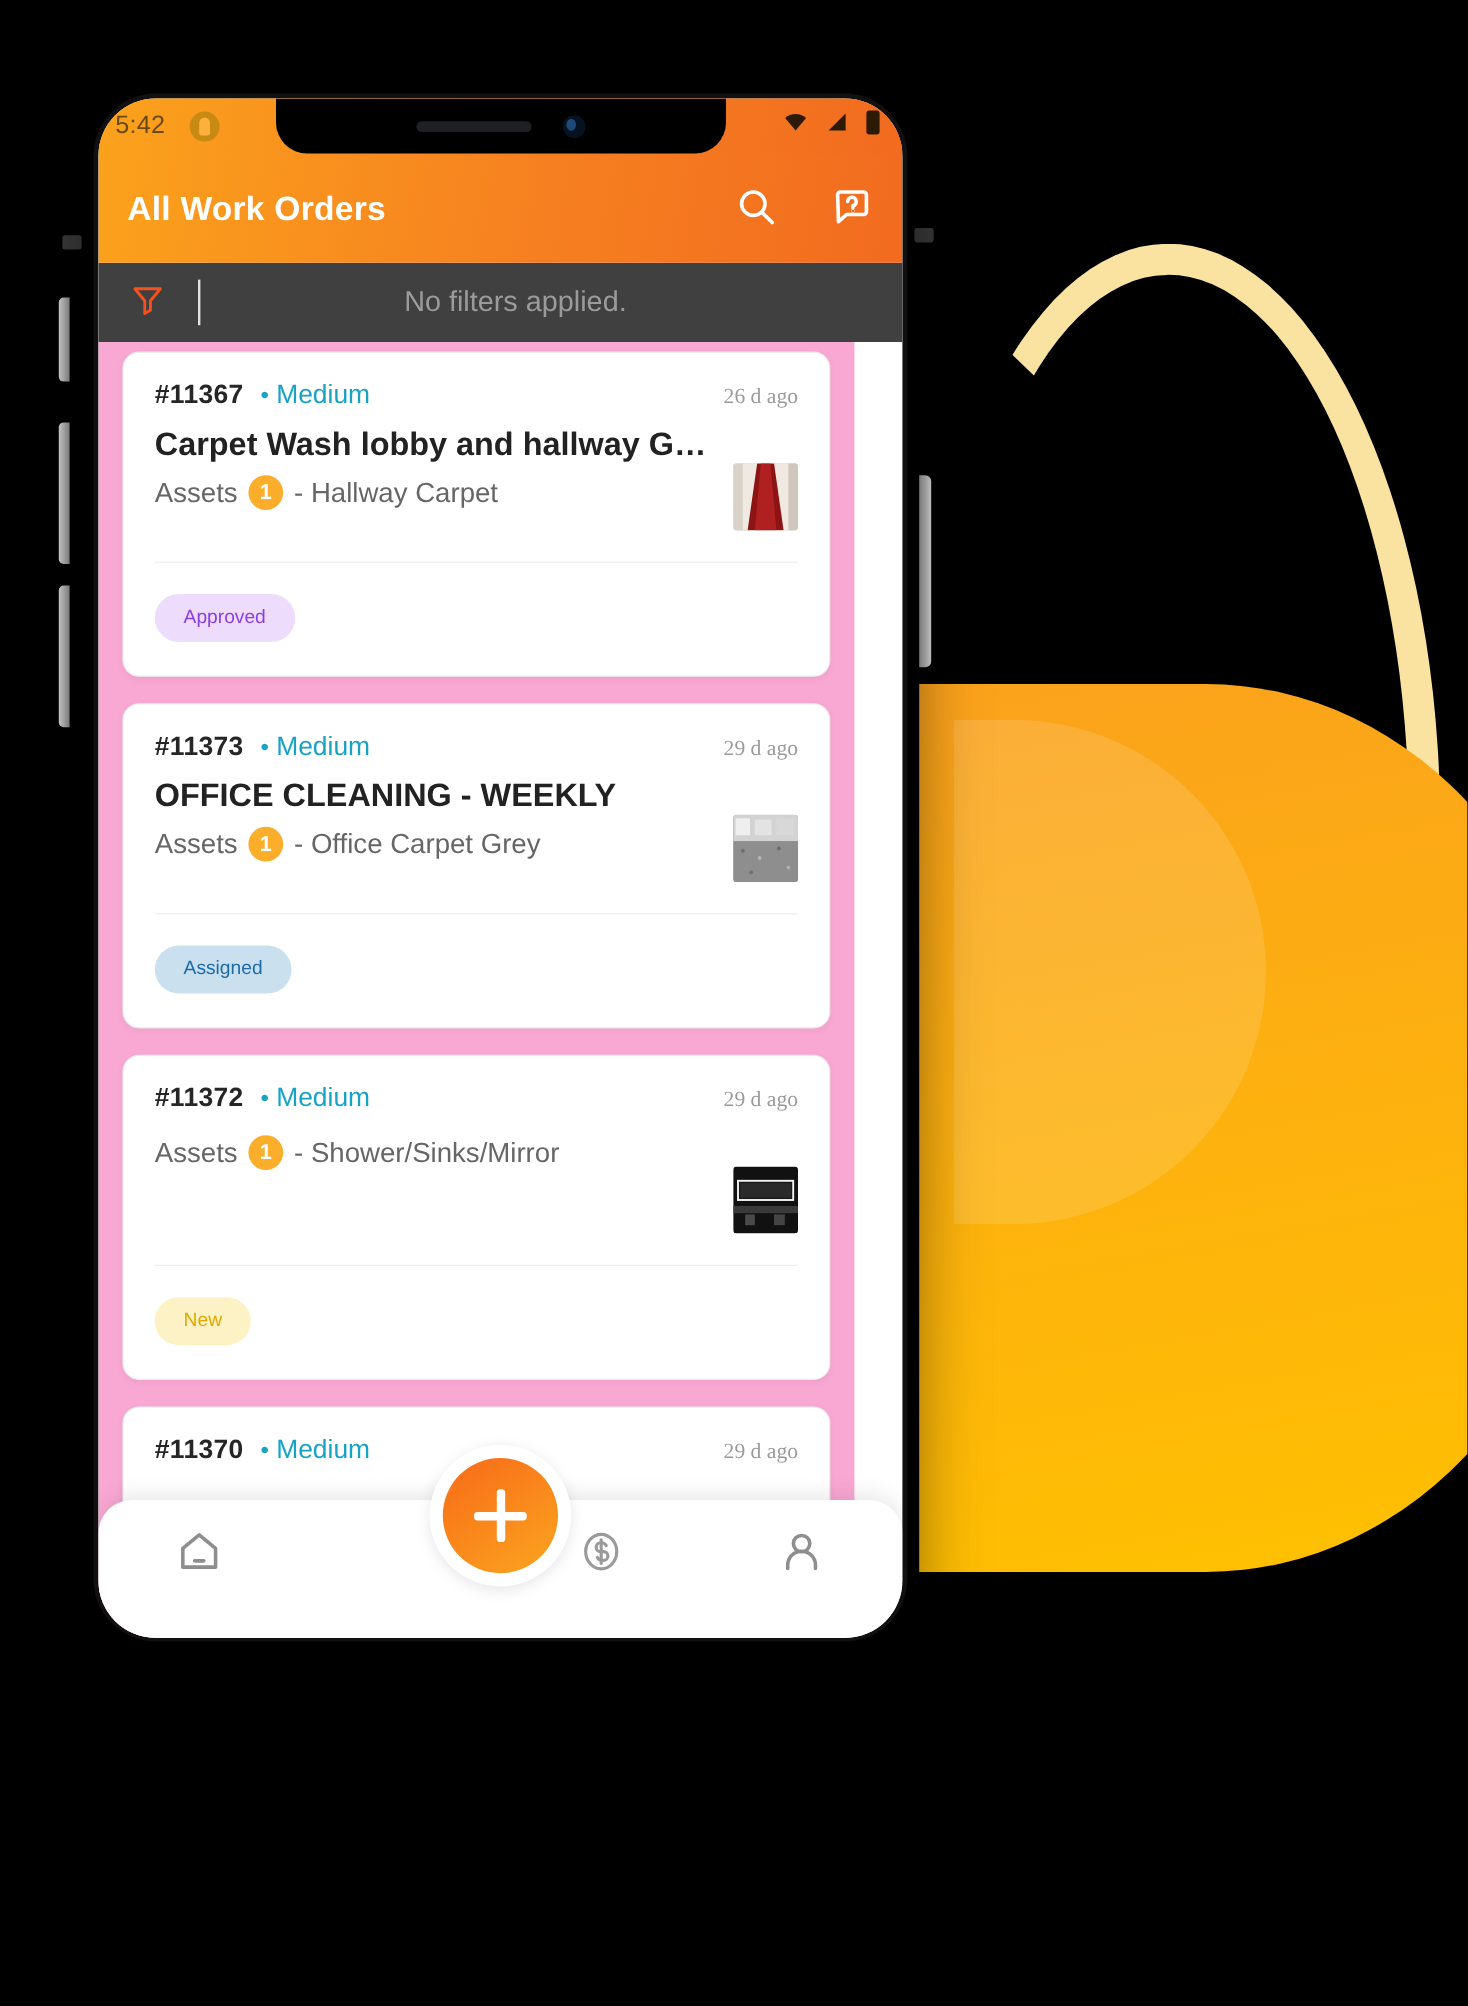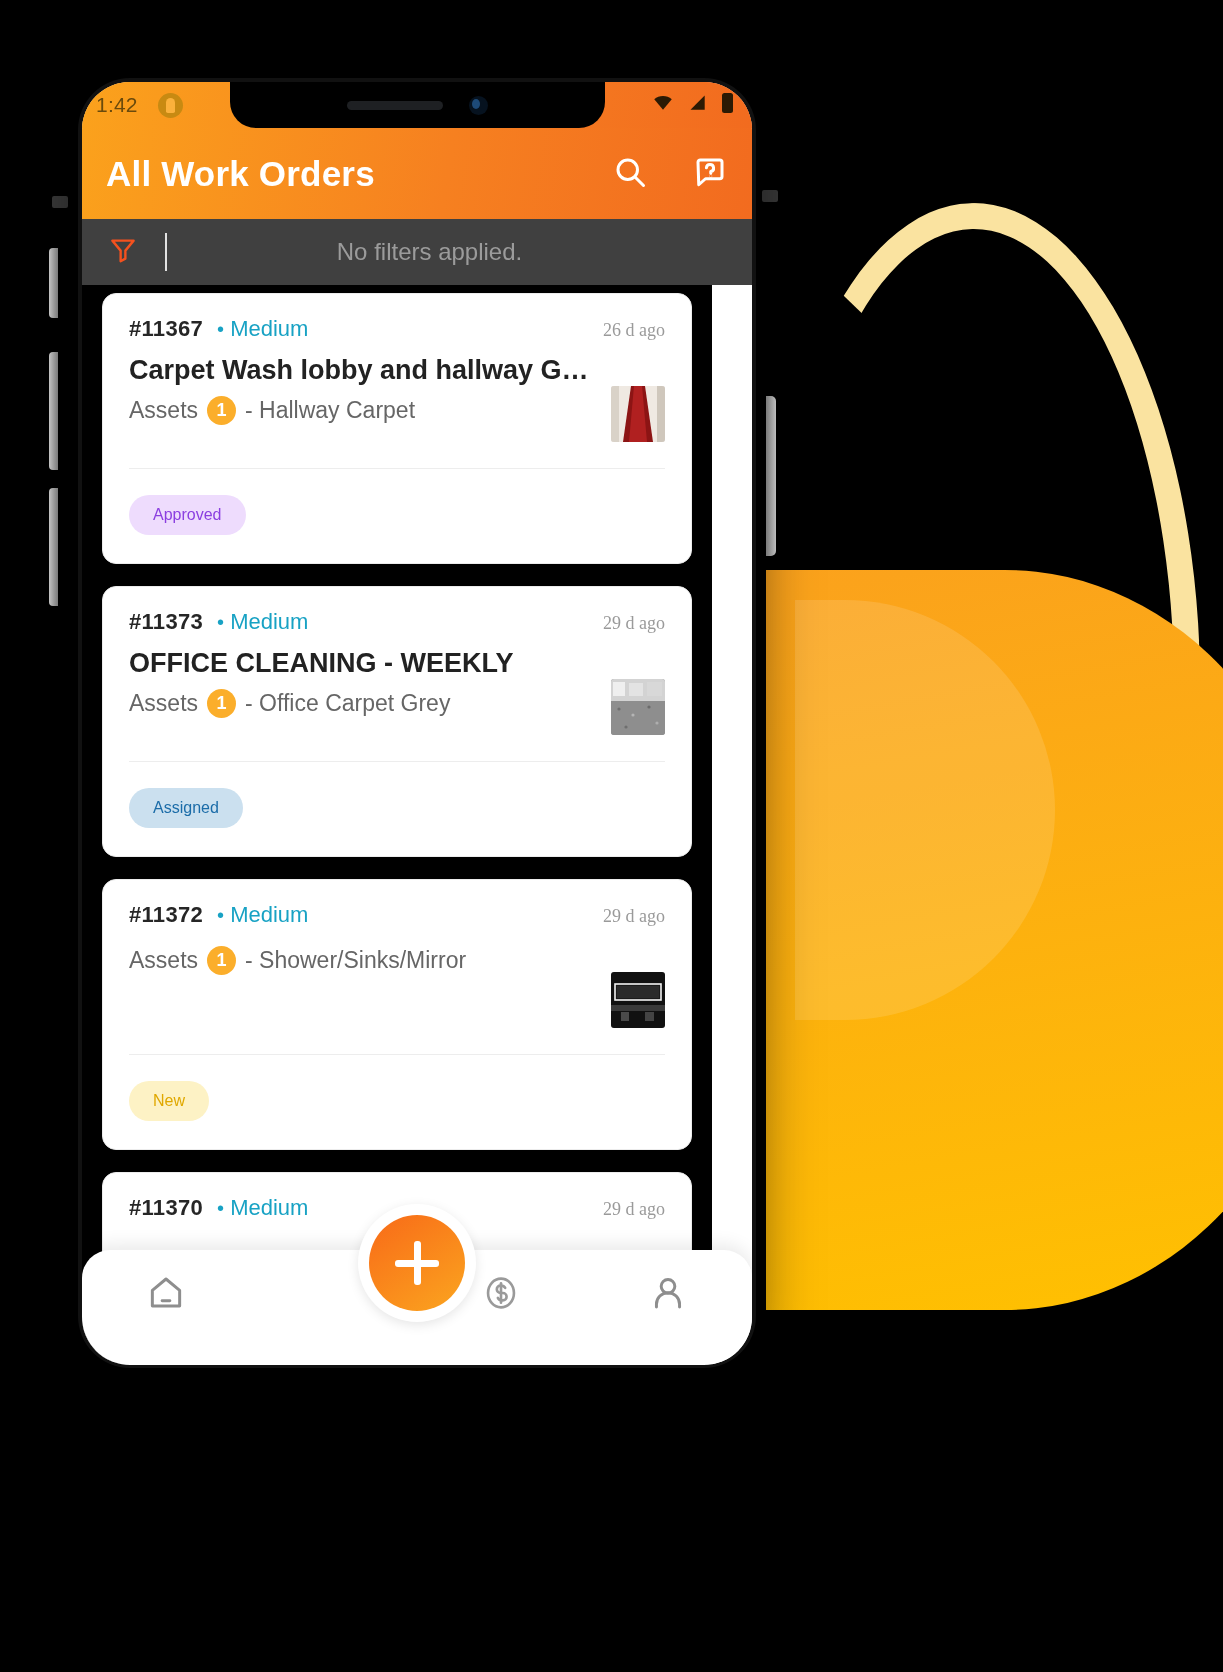--- a/index.html
+++ b/index.html
@@ -180,21 +180,21 @@
   .appbar-row {
     position: absolute;
     left: 0; bottom: 0;
     width: 670px; height: 90px;
     display: flex;
     align-items: center;
     padding: 0 22px 0 24px;
   }
   .appbar-title {
     color: #ffffff;
-    font-size: 35px;
+    font-size: 28px;
     font-weight: bold;
     letter-spacing: 0.2px;
   }
   .appbar-actions {
     margin-left: auto;
     display: flex;
     align-items: center;
     gap: 40px;
   }
   .icon-btn {
@@ -227,21 +227,21 @@
     font-size: 24px;
     margin-right: 60px;
   }
 
   
   .list {
     position: absolute;
     left: 0; top: 203px;
     width: 630px;
     height: 1080px;
-    background: #000000;
+    background: #f9a8d4;
     overflow: hidden;
     padding: 0 20px;
     z-index: 1;
   }
   .card {
     background: #ffffff;
     border: 1px solid #ececec;
     border-radius: 14px;
     box-shadow: 0 2px 6px rgba(0,0,0,0.05);
     margin-top: 22px;
@@ -433,21 +433,21 @@
                 <path d="M9.6 9.2 a2.4 2.4 0 1 1 2.9 2.5 v1.2" stroke-linecap="round"></path>
                 <circle cx="12.5" cy="14.6" r="0.1" stroke-width="1.8" stroke-linecap="round"></circle>
               </svg>
             </span>
           </div>
         </div>
       </div>
     </div>
 
     <div class="statusbar">
-      <div class="sb-time">1:42</div>
+      <div class="sb-time">5:42</div>
       <div class="sb-appicon"></div>
       <div class="sb-right">
         <span>
           <svg width="26" height="20" viewBox="0 0 24 24">
               <path d="M12 20 L1.5 7.5 A16 16 0 0 1 22.5 7.5 Z" fill="#2b1a04"></path>
             </svg>
         </span>
         <span>
           <svg width="24" height="20" viewBox="0 0 24 24">
               <path d="M3 20 L20 3 L20 20 Z" fill="#2b1a04"></path>

